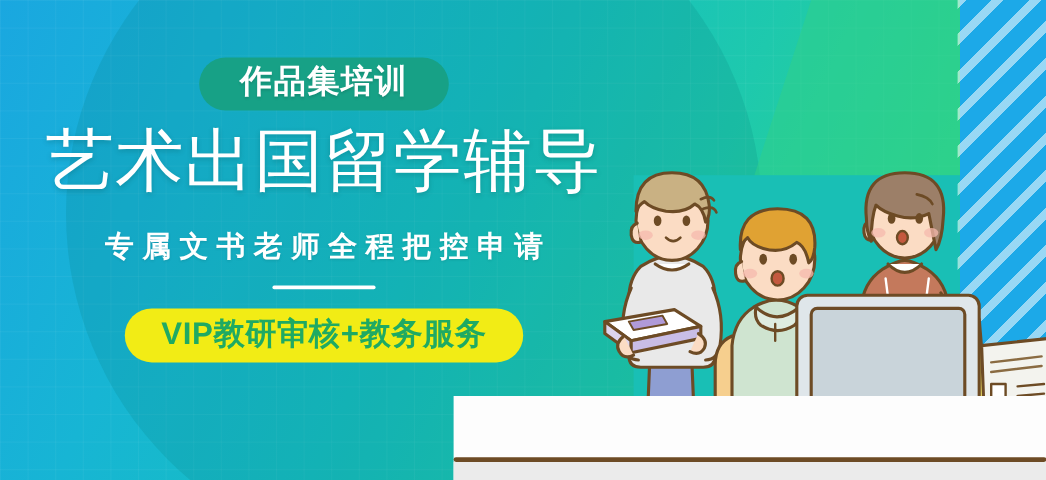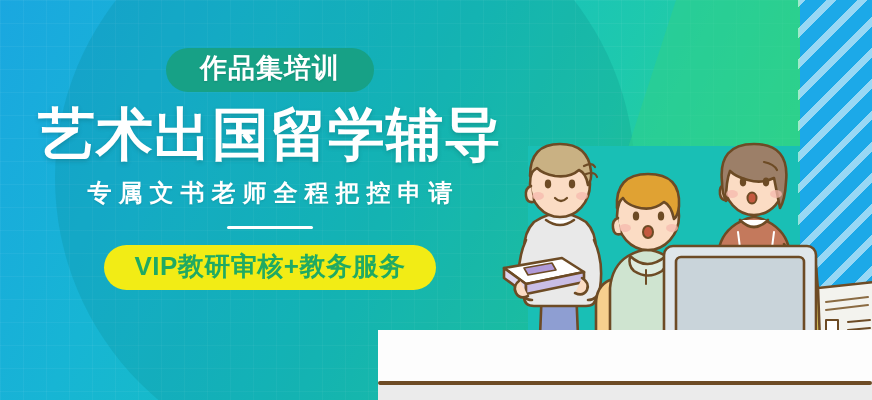--- a/index.html
+++ b/index.html
@@ -70,28 +70,28 @@
     font-size:27px;font-weight:bold;
     letter-spacing:1px;
     padding:6px 34px 8px 34px;
     border-radius:24px;
     line-height:1.1;
     text-shadow:0 1px 2px rgba(0,0,0,.12);
   }
   .headline{
     margin-top:13px;
     color:#ffffff;
-    font-size:57px;font-weight:bold;
+    font-size:57px;font-weight:normal;
     letter-spacing:1px;
     line-height:1.05;
     white-space:nowrap;
     text-shadow:0 2px 4px rgba(0,70,70,.25);
   }
   .subtitle{
-    margin-top:12px;
+    margin-top:24px;
     color:#ffffff;
     font-size:24px;font-weight:bold;
     letter-spacing:7px;
     padding-left:7px;
     white-space:nowrap;
     text-shadow:0 1px 2px rgba(0,70,70,.18);
   }
   .divider{
     margin-top:17px;
     width:86px;height:3px;

